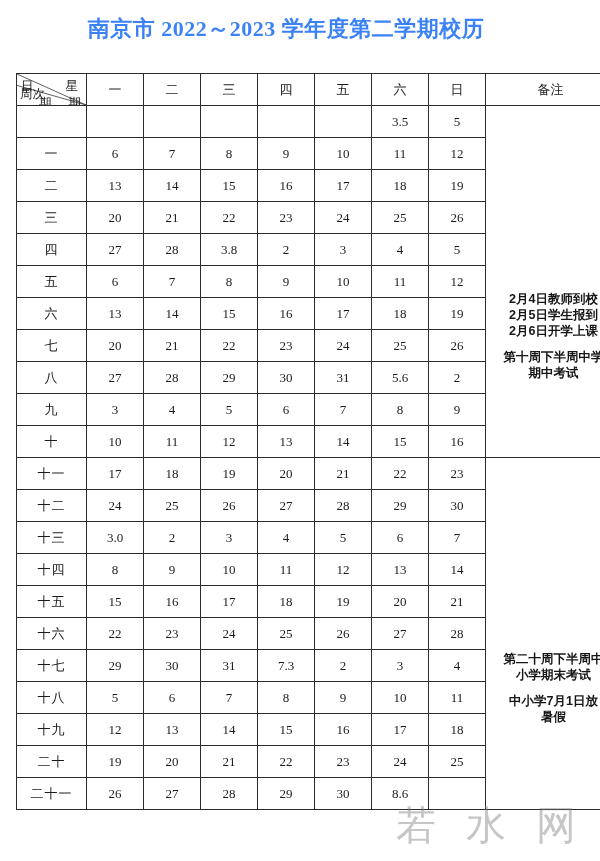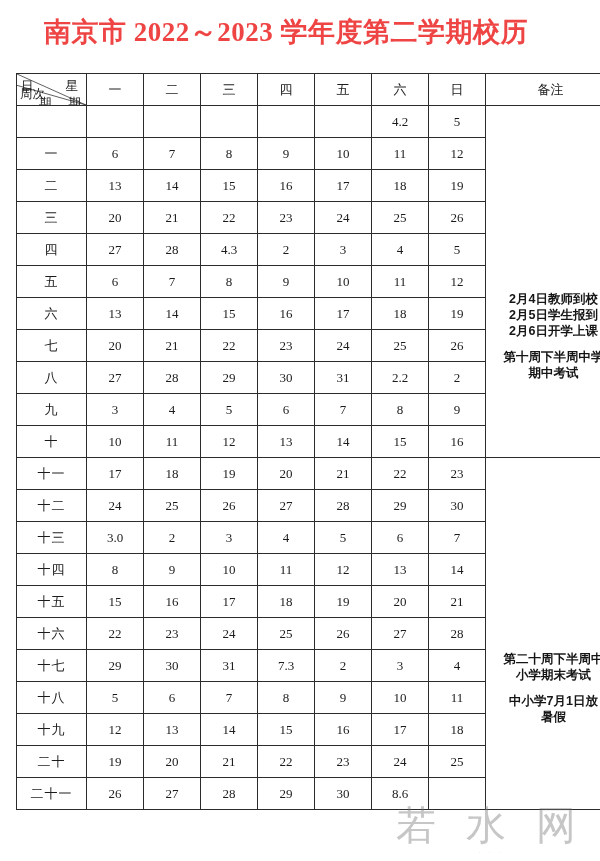--- a/index.html
+++ b/index.html
@@ -17,24 +17,24 @@
     -webkit-font-smoothing: antialiased;
   }
 
   
   #page-title {
     position: absolute;
     top: 14px;
     left: 0;
     width: 572px;
     text-align: center;
-    font-size: 27px;
+    font-size: 22px;
     font-weight: bold;
     letter-spacing: 0.5px;
-    color: #ef4444;
+    color: #3b82f6;
     font-family: "Liberation Serif", "DejaVu Serif", serif;
     white-space: nowrap;
   }
 
   
   #calendar-table {
     position: absolute;
     left: 16px;
     top: 73px;
     width: 569px;
@@ -182,21 +182,21 @@
       <td class="hdr-remark">备注</td>
     </tr>
 
   <tr>
         <td class="week-cell"></td>
         <td class="day-cell"></td>
         <td class="day-cell"></td>
         <td class="day-cell"></td>
         <td class="day-cell"></td>
         <td class="day-cell"></td>
-        <td class="day-cell">4.2</td>
+        <td class="day-cell">3.5</td>
         <td class="day-cell">5</td>
         <td class="remark-cell" rowspan="11">
           <div class="remark-inner">
             <div class="remark-spacer-top"></div>
             <div class="remark-block">2月4日教师到校
 2月5日学生报到
 2月6日开学上课</div>
             <div class="remark-block">第十周下半周中学
 期中考试</div>
           </div>
@@ -229,21 +229,21 @@
         <td class="day-cell">22</td>
         <td class="day-cell">23</td>
         <td class="day-cell">24</td>
         <td class="day-cell">25</td>
         <td class="day-cell">26</td>
       </tr>
       <tr>
         <td class="week-cell">四</td>
         <td class="day-cell">27</td>
         <td class="day-cell">28</td>
-        <td class="day-cell">4.3</td>
+        <td class="day-cell">3.8</td>
         <td class="day-cell">2</td>
         <td class="day-cell">3</td>
         <td class="day-cell">4</td>
         <td class="day-cell">5</td>
       </tr>
       <tr>
         <td class="week-cell">五</td>
         <td class="day-cell">6</td>
         <td class="day-cell">7</td>
         <td class="day-cell">8</td>
@@ -272,21 +272,21 @@
         <td class="day-cell">25</td>
         <td class="day-cell">26</td>
       </tr>
       <tr>
         <td class="week-cell">八</td>
         <td class="day-cell">27</td>
         <td class="day-cell">28</td>
         <td class="day-cell">29</td>
         <td class="day-cell">30</td>
         <td class="day-cell">31</td>
-        <td class="day-cell">2.2</td>
+        <td class="day-cell">5.6</td>
         <td class="day-cell">2</td>
       </tr>
       <tr>
         <td class="week-cell">九</td>
         <td class="day-cell">3</td>
         <td class="day-cell">4</td>
         <td class="day-cell">5</td>
         <td class="day-cell">6</td>
         <td class="day-cell">7</td>
         <td class="day-cell">8</td>

